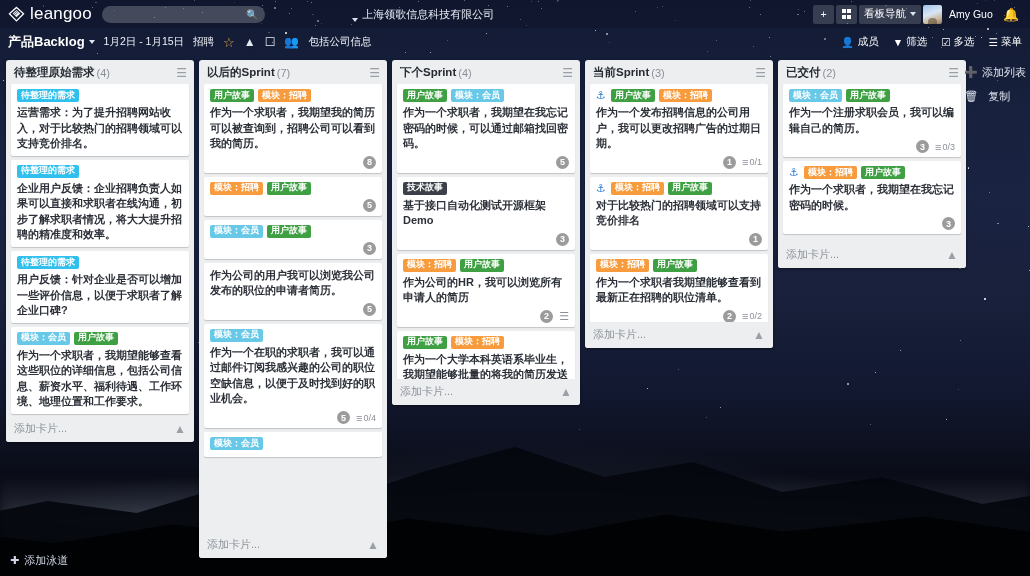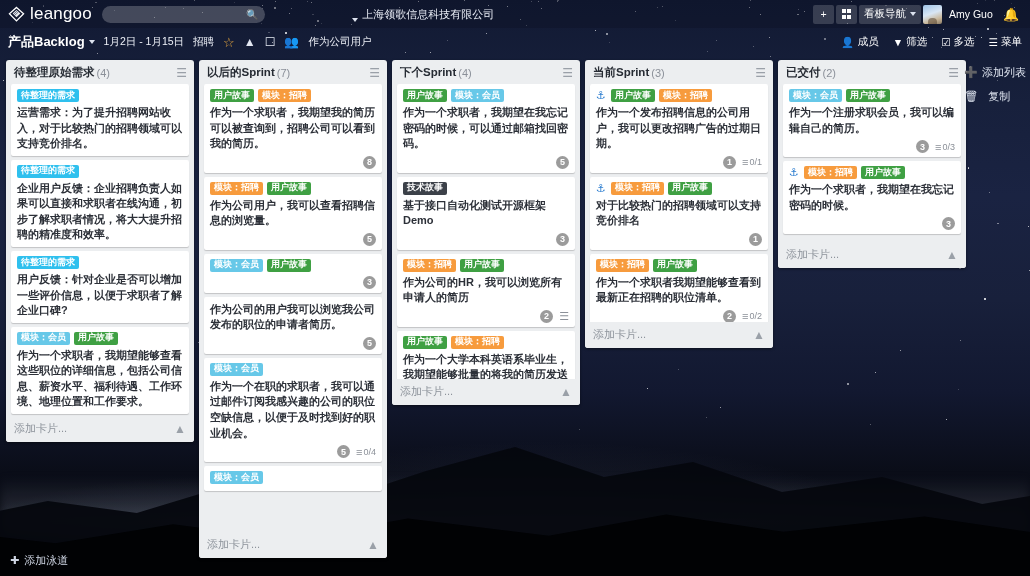--- a/index.html
+++ b/index.html
@@ -461,21 +461,21 @@
   <div id="boardname">
     <span>产品Backlog</span>
     <span class="caret-l"></span>
   </div>
   <span class="sub-text">1月2日 - 1月15日</span>
   <span class="sub-text">招聘</span>
   <span class="star-ico">☆</span>
   <span class="sub-ico">▲</span>
   <span class="sub-ico">☐</span>
   <span class="sub-ico">👥</span>
-  <span class="sub-text">作为公司用户</span>
+  <span class="sub-text">包括公司信息</span>
 
   <div id="subright">
     <div class="it">
       <span>👤</span>
       <span>成员</span>
     </div>
     <div class="it">
       <span>▼</span>
       <span>筛选</span>
     </div>
@@ -544,21 +544,20 @@
           <div class="ctext">作为一个求职者，我期望我的简历可以被查询到，招聘公司可以看到我的简历。</div>
           <div class="cfoot">
             <span class="pts">8</span>
           </div>
         </div>
         <div class="card">
           <div class="tags">
             <span class="tag" style="background:#f79b3d">模块：招聘</span>
             <span class="tag" style="background:#3fa043">用户故事</span>
           </div>
-          <div class="ctext">作为公司用户，我可以查看招聘信息的浏览量。</div>
           <div class="cfoot">
             <span class="pts">5</span>
           </div>
         </div>
         <div class="card">
           <div class="tags">
             <span class="tag" style="background:#67c8e8">模块：会员</span>
             <span class="tag" style="background:#3fa043">用户故事</span>
           </div>
           <div class="cfoot">

